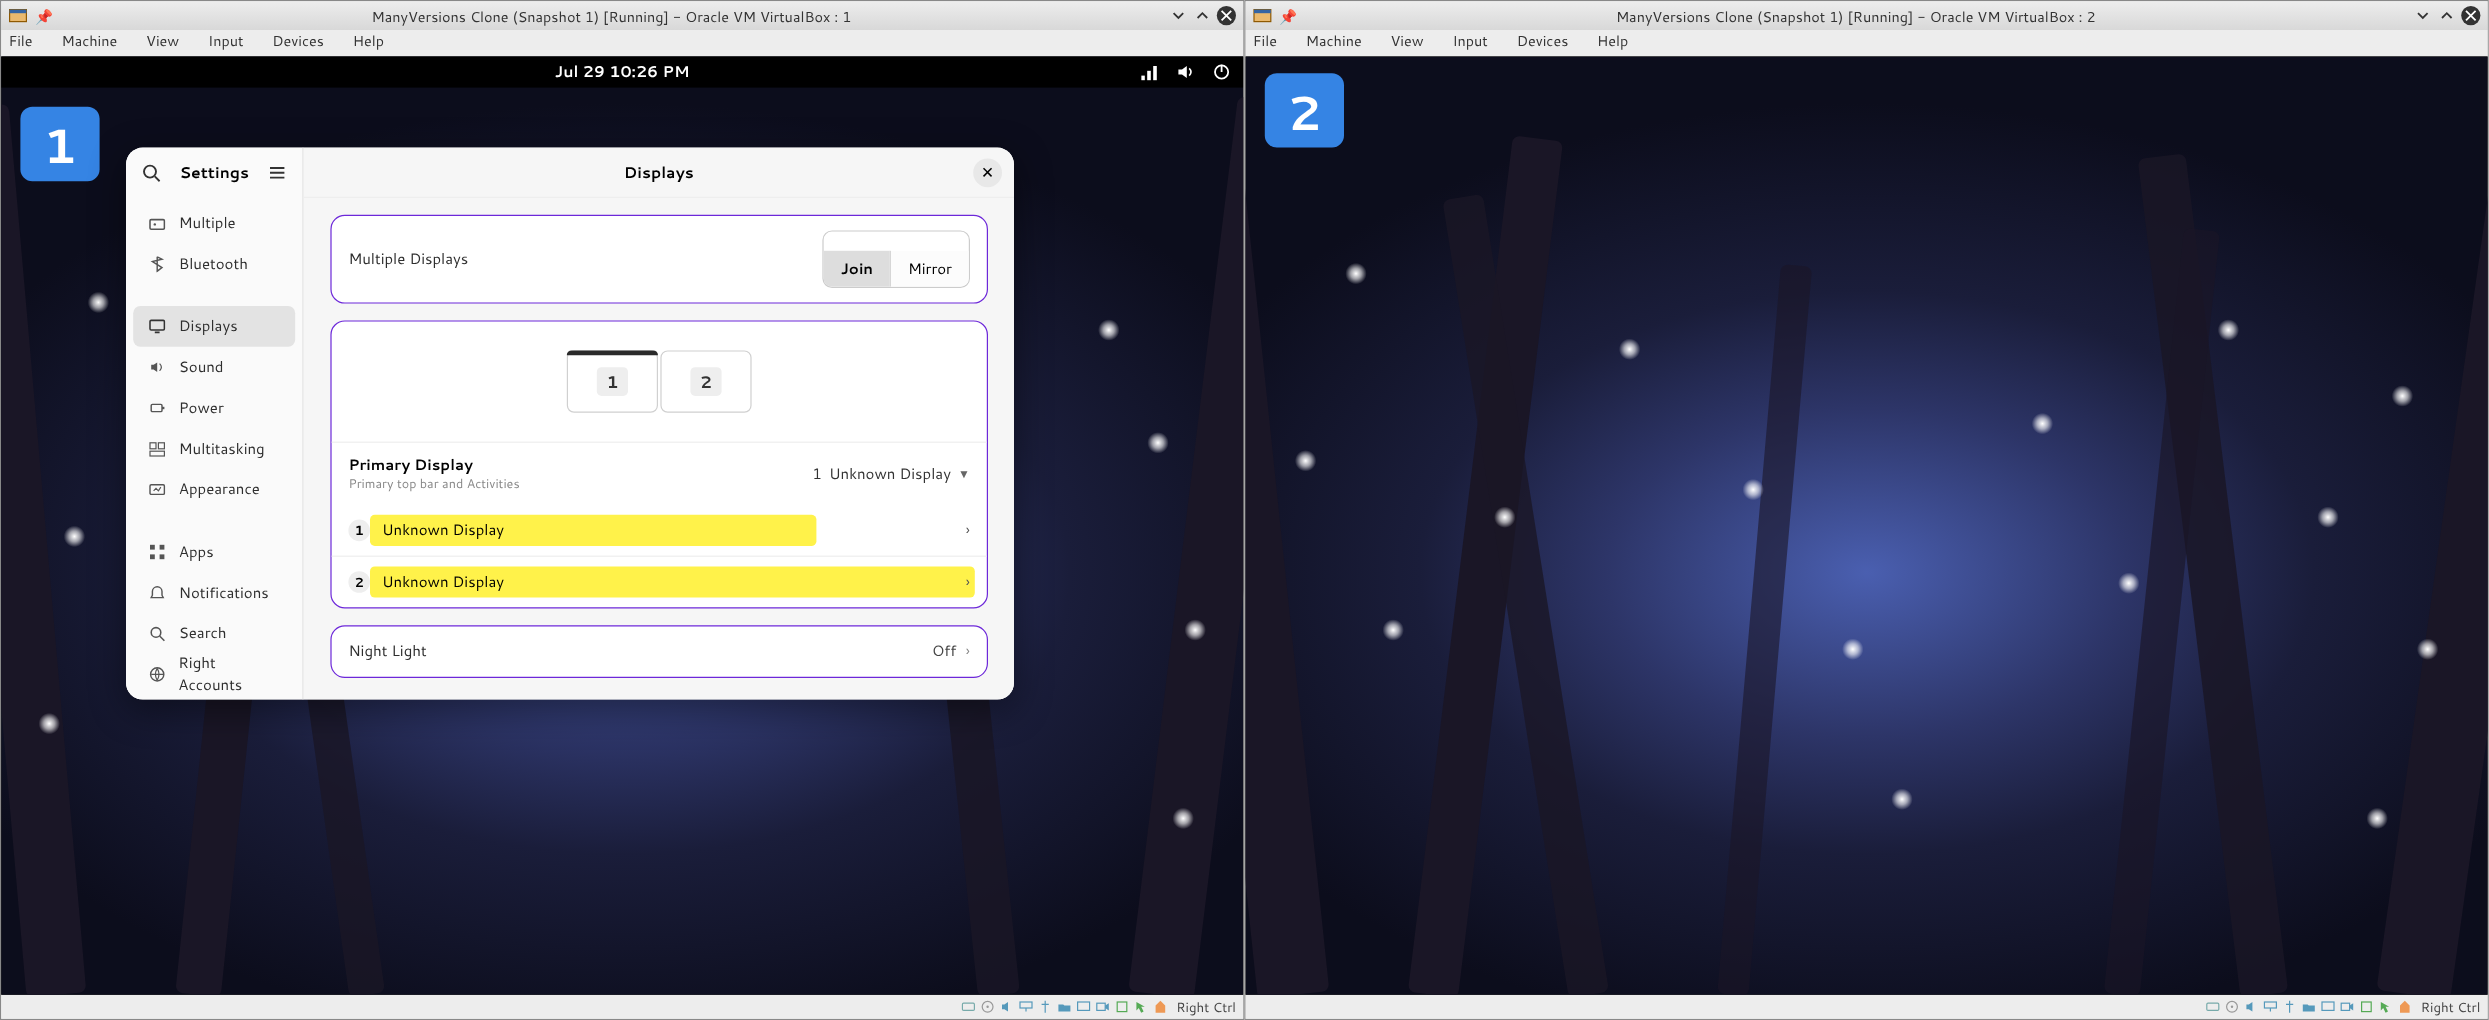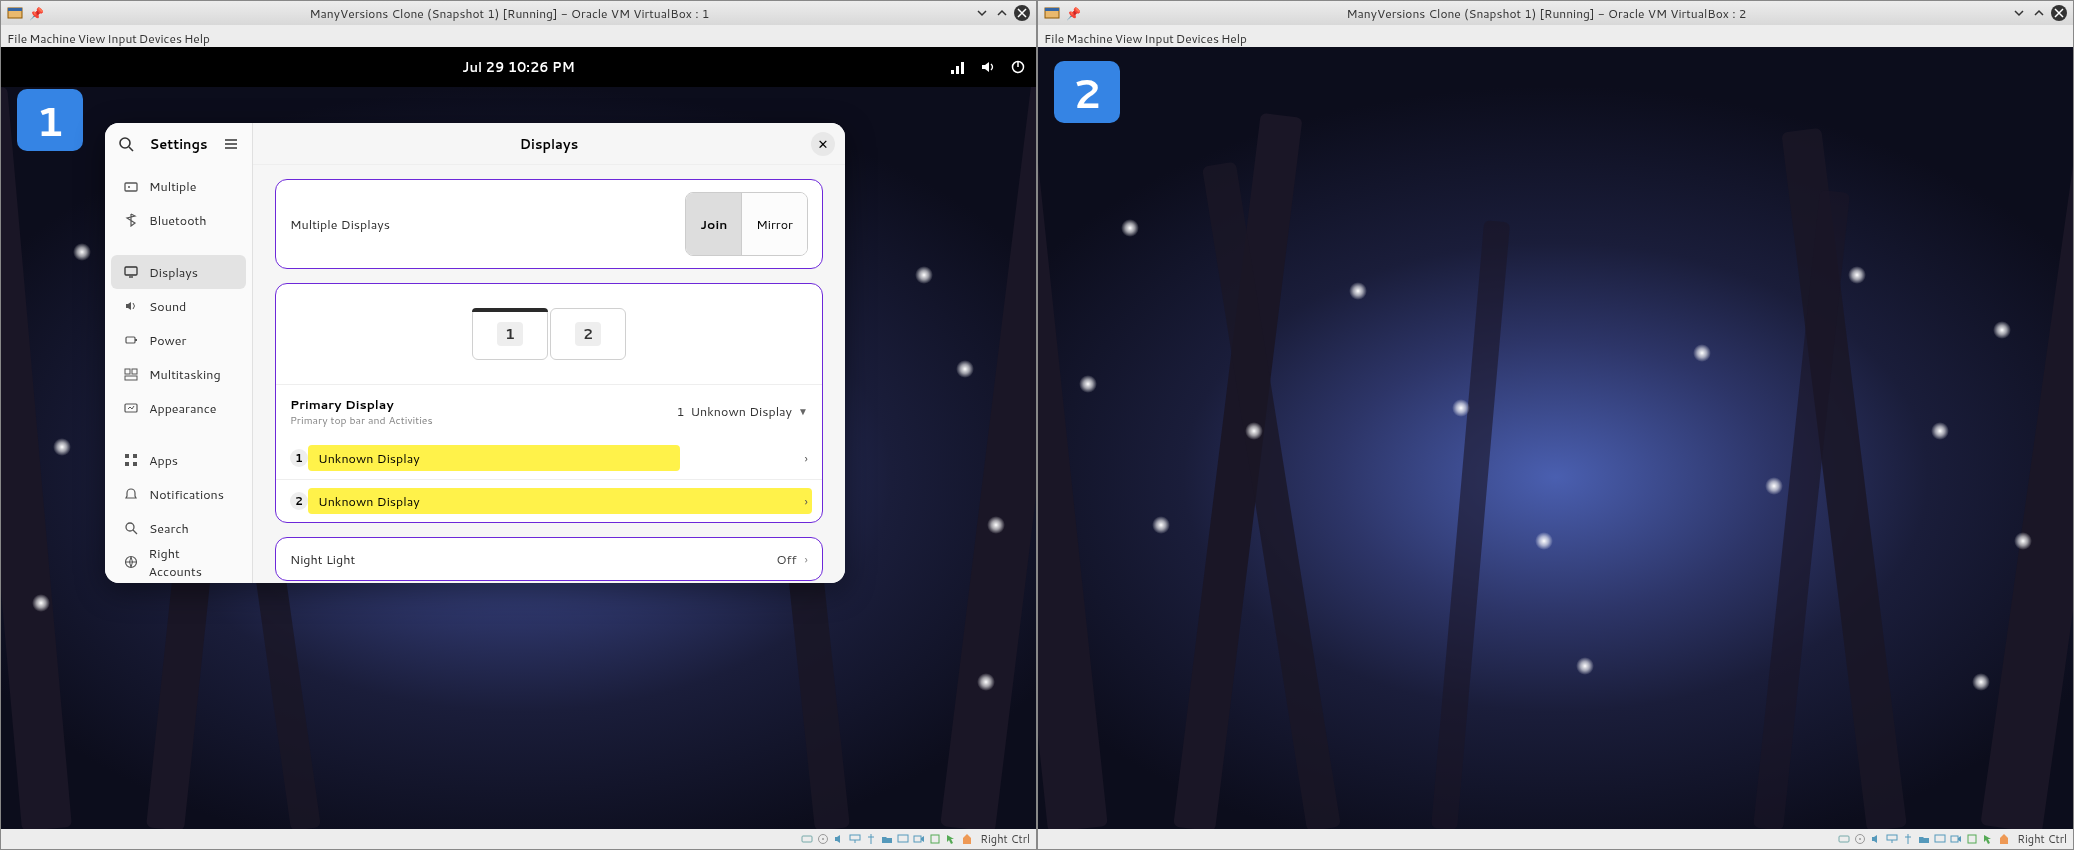--- a/index.html
+++ b/index.html
@@ -4,34 +4,34 @@
 <style>
 * { margin: 0; padding: 0; box-sizing: border-box; font-family: Cantarell, "Helvetica Neue", sans-serif; }
 body { background: #ccc; width: 2074px; height: 850px; display: flex; }
 .vm-window { flex: 1; display: flex; flex-direction: column; border: 1px solid #888; background: #e8e8e8; position: relative; }
 .titlebar { height: 24px; background: linear-gradient(#ededed,#d8d8d8); display: flex; align-items: center; font-size: 12px; color: #333; padding: 0 6px; gap: 6px; }
 .titlebar .pin { width: 16px; height: 16px; display: flex; align-items: center; justify-content: center; }
 .titlebar .title-text { flex: 1; text-align: center; }
 .titlebar .win-controls { display: flex; gap: 4px; align-items: center; }
 .titlebar .wc { width: 16px; height: 16px; display: flex; align-items: center; justify-content: center; cursor: pointer; }
 .titlebar .wc.close { background: #333; color: #fff; border-radius: 50%; }
-.menubar { height: 22px; background: #ededed; display: flex; align-items: flex-end; font-size: 12px; color: #333; padding: 0 6px; gap: 2px; }
+.menubar { height: 22px; background: #ededed; display: flex; align-items: flex-start; font-size: 12px; color: #333; padding: 0 6px; gap: 24px; }
 .menubar span { cursor: pointer; }
 .guest { flex: 1; position: relative; overflow: hidden; background: #000; }
 .statusbar { height: 20px; background: #ededed; display: flex; align-items: center; justify-content: flex-end; font-size: 11px; color: #444; padding: 0 6px; gap: 2px; }
 .statusbar .si { width: 14px; height: 14px; display:inline-flex; align-items:center; justify-content:center; font-size:11px; }
 .statusbar .si svg { display:block; }
 .statusbar .rctrl { margin-left: 4px; }
 
 
 .gnome-desktop { position: absolute; inset: 0; background: radial-gradient(ellipse 60% 50% at 50% 55%, #4a5fb0 0%, #2d3568 35%, #1a1d3a 60%, #0c0d1c 100%); }
 .forest { position:absolute; inset:0; }
 .trunk { position:absolute; background:#1a1626; border-radius:6px; transform-origin:bottom center; }
 .firefly { position:absolute; width:18px; height:18px; background:radial-gradient(circle,#fff 0%,rgba(255,255,255,0.6) 35%,rgba(255,255,255,0) 70%); border-radius:50%; }
-.gnome-topbar { position:absolute; top:0; left:0; right:0; height:40px; background:#000; color:#fff; display:flex; align-items:center; justify-content:center; font-size:13px; font-weight:600; }
+.gnome-topbar { position:absolute; top:0; left:0; right:0; height:26px; background:#000; color:#fff; display:flex; align-items:center; justify-content:center; font-size:13px; font-weight:600; }
 .gnome-topbar .right-icons { position:absolute; right:10px; display:flex; gap:14px; align-items:center; }
 .gnome-topbar .ri { width:16px; height:16px; display:flex; align-items:center; justify-content:center; }
 
 
 .screen-badge { position:absolute; top:42px; left:16px; width:66px; height:62px; background:#3584e4; color:#fff; font-size:40px; font-weight:700; border-radius:10px; display:flex; align-items:center; justify-content:center; }
 
 
 .settings-win { position:absolute; top:76px; left:104px; width:740px; height:460px; background:#fafafa; border-radius:14px; box-shadow:0 8px 30px rgba(0,0,0,0.45); display:flex; overflow:hidden; }
 .settings-sidebar { width:148px; background:#fafafa; border-right:1px solid #e0e0e0; display:flex; flex-direction:column; }
 .sb-header { height:42px; display:flex; align-items:center; padding:0 10px; gap:8px; }
@@ -49,21 +49,21 @@
 .sm-header .close-btn { position:absolute; right:10px; width:24px; height:24px; border-radius:50%; background:#e8e8e8; display:flex; align-items:center; justify-content:center; cursor:pointer; font-size:13px; }
 .sm-body { flex:1; padding:14px 22px; overflow:auto; }
 
 .card { background:#fff; border:1px solid #6d28d9; border-radius:12px; margin-bottom:14px; }
 .row { display:flex; align-items:center; padding:12px 14px; font-size:12.5px; }
 .row .label { flex:1; color:#2e2e2e; }
 .row .right { display:flex; align-items:center; gap:8px; color:#444; }
 .row .chev { color:#888; }
 
 .seg { display:flex; border:1px solid #ccc; border-radius:8px; overflow:hidden; }
-.seg button { border:none; background:#fcfcfc; padding:22px 14px; font-size:12.5px; cursor:pointer; }
+.seg button { border:none; background:#fcfcfc; padding:6px 14px; font-size:12.5px; cursor:pointer;margin-top:16px; }
 .seg button.active { background:#ddd; font-weight:600; }
 .seg button + button { border-left:1px solid #ccc; }
 
 .arrangement { display:flex; justify-content:center; align-items:center; padding:24px 0; }
 .disp-box { width:76px; height:52px; background:#fff; border:1px solid #d0d0d0; border-radius:6px; display:flex; align-items:center; justify-content:center; font-weight:700; font-size:14px; margin:0 1px; position:relative; color:#333; }
 .disp-box.primary::before { content:""; position:absolute; top:-1px; left:-1px; right:-1px; height:4px; background:#2a2a2a; border-radius:6px 6px 0 0; }
 .disp-box .num { background:#eee; border-radius:4px; padding:2px 8px; }
 
 .display-row { position:relative; padding:12px 14px; font-size:12.5px; display:flex; align-items:center; gap:10px; cursor:pointer; }
 .display-row + .display-row { border-top:1px solid #eee; }

